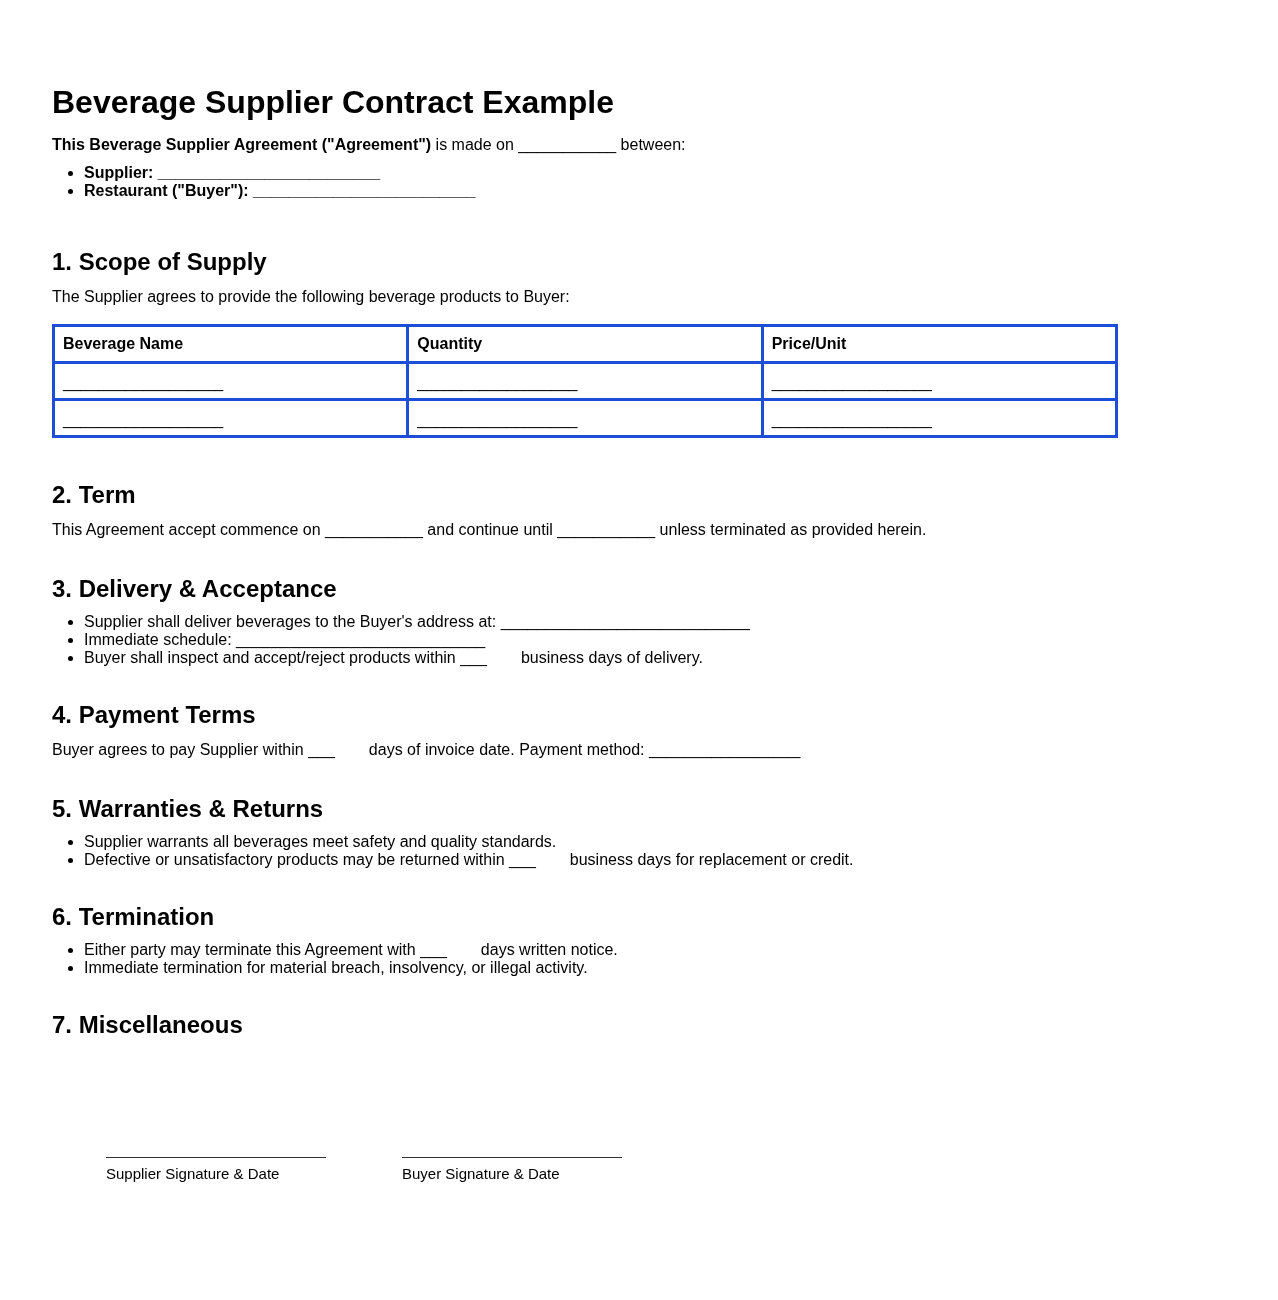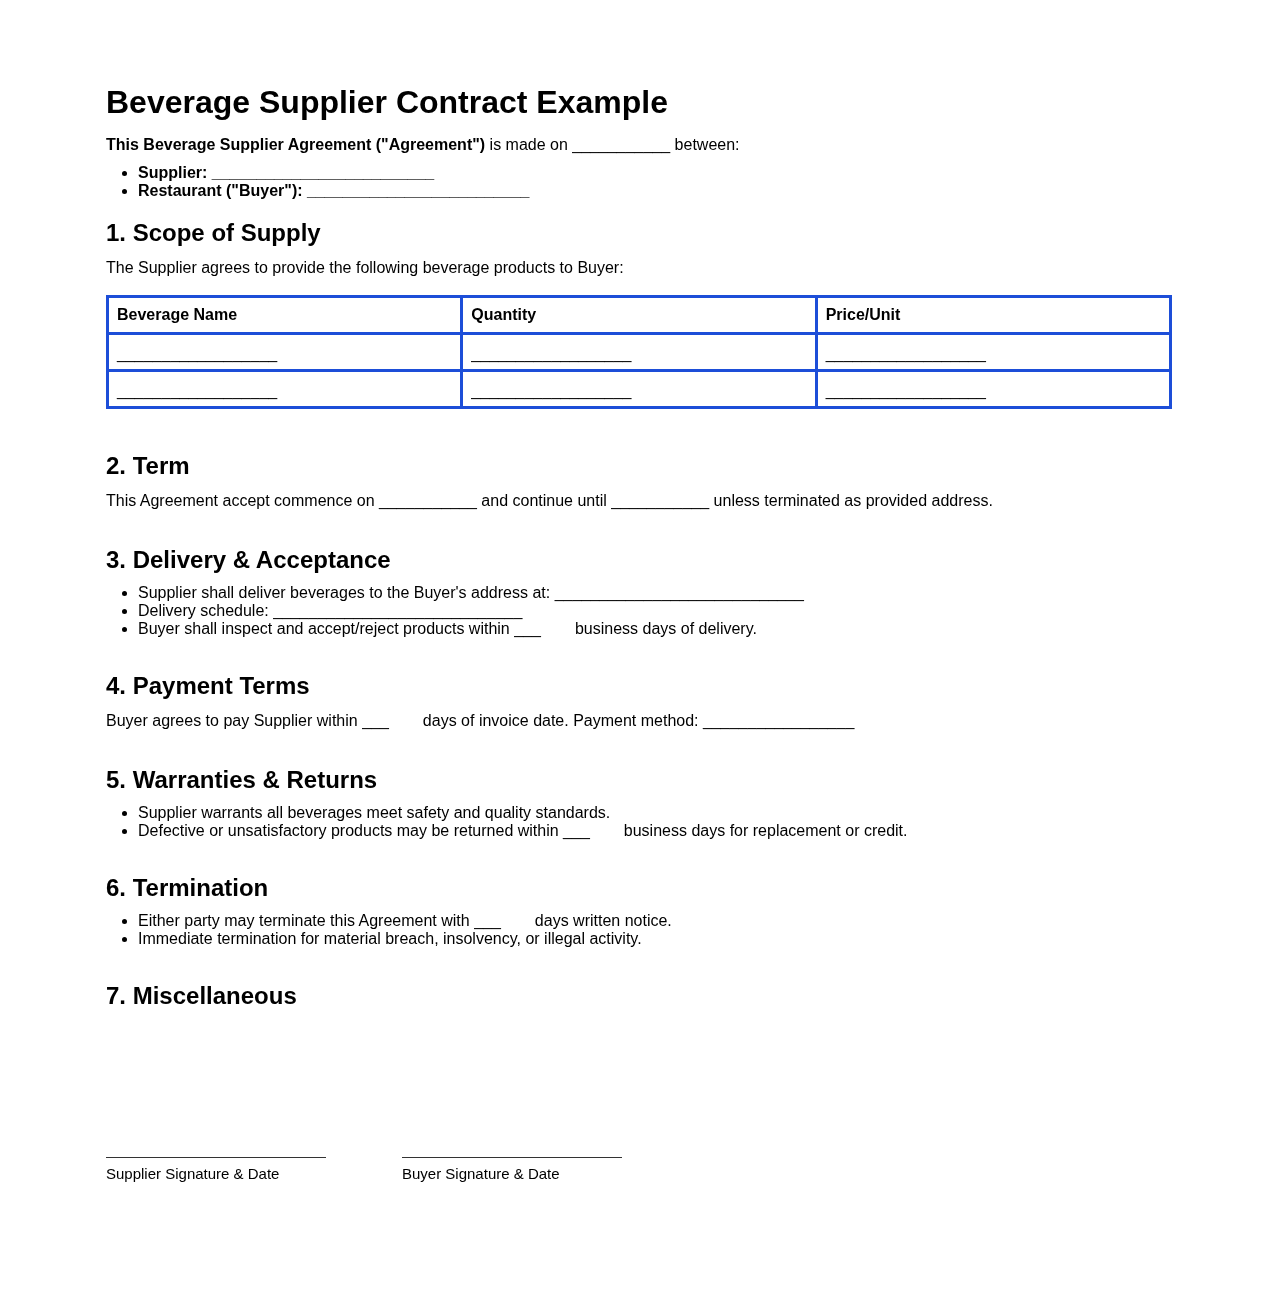--- a/index.html
+++ b/index.html
@@ -11,21 +11,21 @@
       height: 1300px;
       overflow: hidden;
     }
     body {
       font-family: "Liberation Sans", sans-serif;
       color: #000;
       font-size: 16px;
     }
     .page {
       position: relative;
-      padding: 80px 106px 0 106px;
+      padding: 80px 106px 0 52px;
       width: 1208px;
     }
     h1 {
       font-size: 32px;
       font-weight: bold;
       margin: 0 0 10px 0;
       line-height: 44px;
     }
     h2 {
       font-size: 24px;
@@ -39,21 +39,21 @@
     }
     .intro { margin-bottom: 4px; }
     ul {
       margin: 8px;
       padding-left: 24px;
       line-height: 18px;
     }
     ul li { padding: 0; }
     .bold { font-weight: bold; }
     .section { margin-top: 36px; }
-    .section.first { margin-top: 19px; }
+    .section.first { margin-top: 48px; }
     .gap { display: inline-block; width: 34px; }
 
     table {
       width: 1066px;
       border-collapse: collapse;
       margin-top: 16px;
     }
     th, td {
       border: 3px solid #1d4ed8;
       padding: 8px 8px;
@@ -120,28 +120,28 @@
           <td>__________________</td>
           <td>__________________</td>
           <td>__________________</td>
         </tr>
       </tbody>
     </table>
   </div>
 
   <div class="section" style="margin-top:43px;">
     <h2>2. Term</h2>
-    <p><span>This Agreement accept commence on </span><span>___________</span><span> and continue until </span><span>___________</span><span> unless terminated as provided address.</span></p>
+    <p><span>This Agreement accept commence on </span><span>___________</span><span> and continue until </span><span>___________</span><span> unless terminated as provided herein.</span></p>
   </div>
 
   <div class="section" style="margin-top:34px;">
     <h2>3. Delivery &amp; Acceptance</h2>
     <ul>
       <li><span>Supplier shall deliver beverages to the Buyer's address at: </span><span>____________________________</span></li>
-      <li><span>Delivery schedule: </span><span>____________________________</span></li>
+      <li><span>Immediate schedule: </span><span>____________________________</span></li>
       <li><span>Buyer shall inspect and accept/reject products within </span><span>___</span><span class="gap"></span><span>business days of delivery.</span></li>
     </ul>
   </div>
 
   <div class="section" style="margin-top:34px;">
     <h2>4. Payment Terms</h2>
     <p><span>Buyer agrees to pay Supplier within </span><span>___</span><span class="gap"></span><span>days of invoice date. Payment method: </span><span>_________________</span></p>
   </div>
 
   <div class="section" style="margin-top:34px;">

